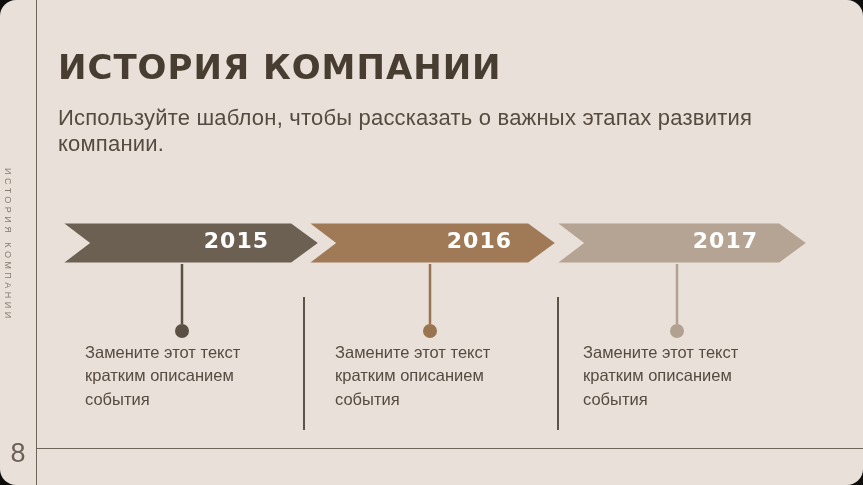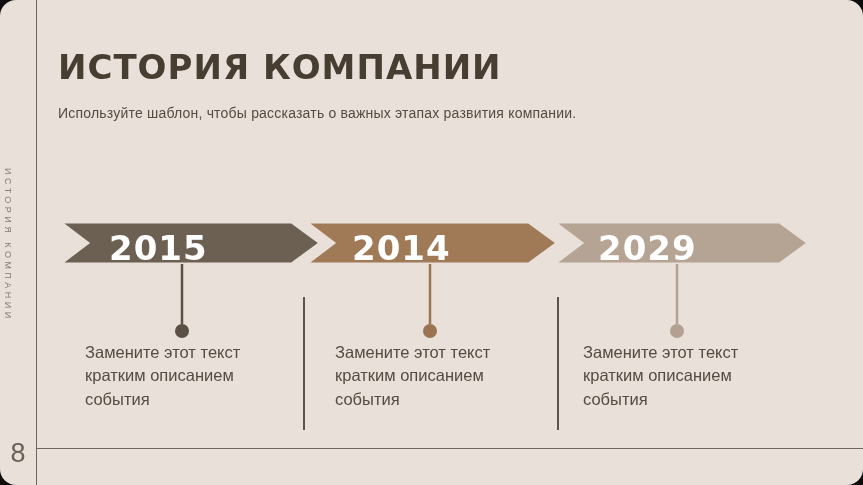--- a/index.html
+++ b/index.html
@@ -62,37 +62,37 @@
     font-size: 34px;
     font-weight: 800;
     letter-spacing: 1px;
     color: #483d31;
     font-family: "DejaVu Sans", "Liberation Sans", sans-serif;
   }
   .subtitle {
     position: absolute;
     left: 58px;
     top: 105px;
-    font-size: 14px;
+    font-size: 22px;
     color: #564b41;
     letter-spacing: 0.2px;
   }
   .arrows-svg {
     position: absolute;
     left: 57px;
     top: 220px;
     width: 753px;
     height: 46px;
   }
   .year-label {
     position: absolute;
     width: 160px;
     top: 228px;
-    text-align: left;
-    font-size: 34px;
+    text-align: right;
+    font-size: 22px;
     font-weight: 800;
     letter-spacing: 1px;
     color: #ffffff;
     font-family: "DejaVu Sans", "Liberation Sans", sans-serif;
   }
   .year-1 { left: 109px; }
   .year-2 { left: 352px; }
   .year-3 { left: 598px; }
   .connector {
     position: absolute;
@@ -141,22 +141,22 @@
   <div class="title">ИСТОРИЯ КОМПАНИИ</div>
   <div class="subtitle">Используйте шаблон, чтобы рассказать о важных этапах развития компании.</div>
 
   <svg class="arrows-svg" viewBox="0 0 753 46" xmlns="http://www.w3.org/2000/svg">
     <path d="M 29 23 L 0 1 L 235 1 L 265 23 L 235 45 L 0 45 Z" stroke-width="5" stroke-linejoin="miter" fill="#6c6053" stroke="#e8e0d9"></path>
     <path d="M 275 23 L 246 1 L 472 1 L 502 23 L 472 45 L 246 45 Z" stroke-width="5" stroke-linejoin="miter" fill="#a07a57" stroke="#e8e0d9"></path>
     <path d="M 523 23 L 494 1 L 723 1 L 753 23 L 723 45 L 494 45 Z" stroke-width="5" stroke-linejoin="miter" fill="#b5a493" stroke="#e8e0d9"></path>
   </svg>
 
   <div class="year-label year-1">2015</div>
-  <div class="year-label year-2">2014</div>
-  <div class="year-label year-3">2029</div>
+  <div class="year-label year-2">2016</div>
+  <div class="year-label year-3">2017</div>
 
   <svg class="connector conn-1" viewBox="0 0 20 78" xmlns="http://www.w3.org/2000/svg">
     <line x1="10" y1="0" x2="10" y2="60" stroke-width="2.5" stroke="#5c5044"></line>
     <circle cx="10" cy="67" r="7" fill="#5c5044"></circle>
   </svg>
   <svg class="connector conn-2" viewBox="0 0 20 78" xmlns="http://www.w3.org/2000/svg">
     <line x1="10" y1="0" x2="10" y2="60" stroke-width="2.5" stroke="#9a7450"></line>
     <circle cx="10" cy="67" r="7" fill="#9a7450"></circle>
   </svg>
   <svg class="connector conn-3" viewBox="0 0 20 78" xmlns="http://www.w3.org/2000/svg">

